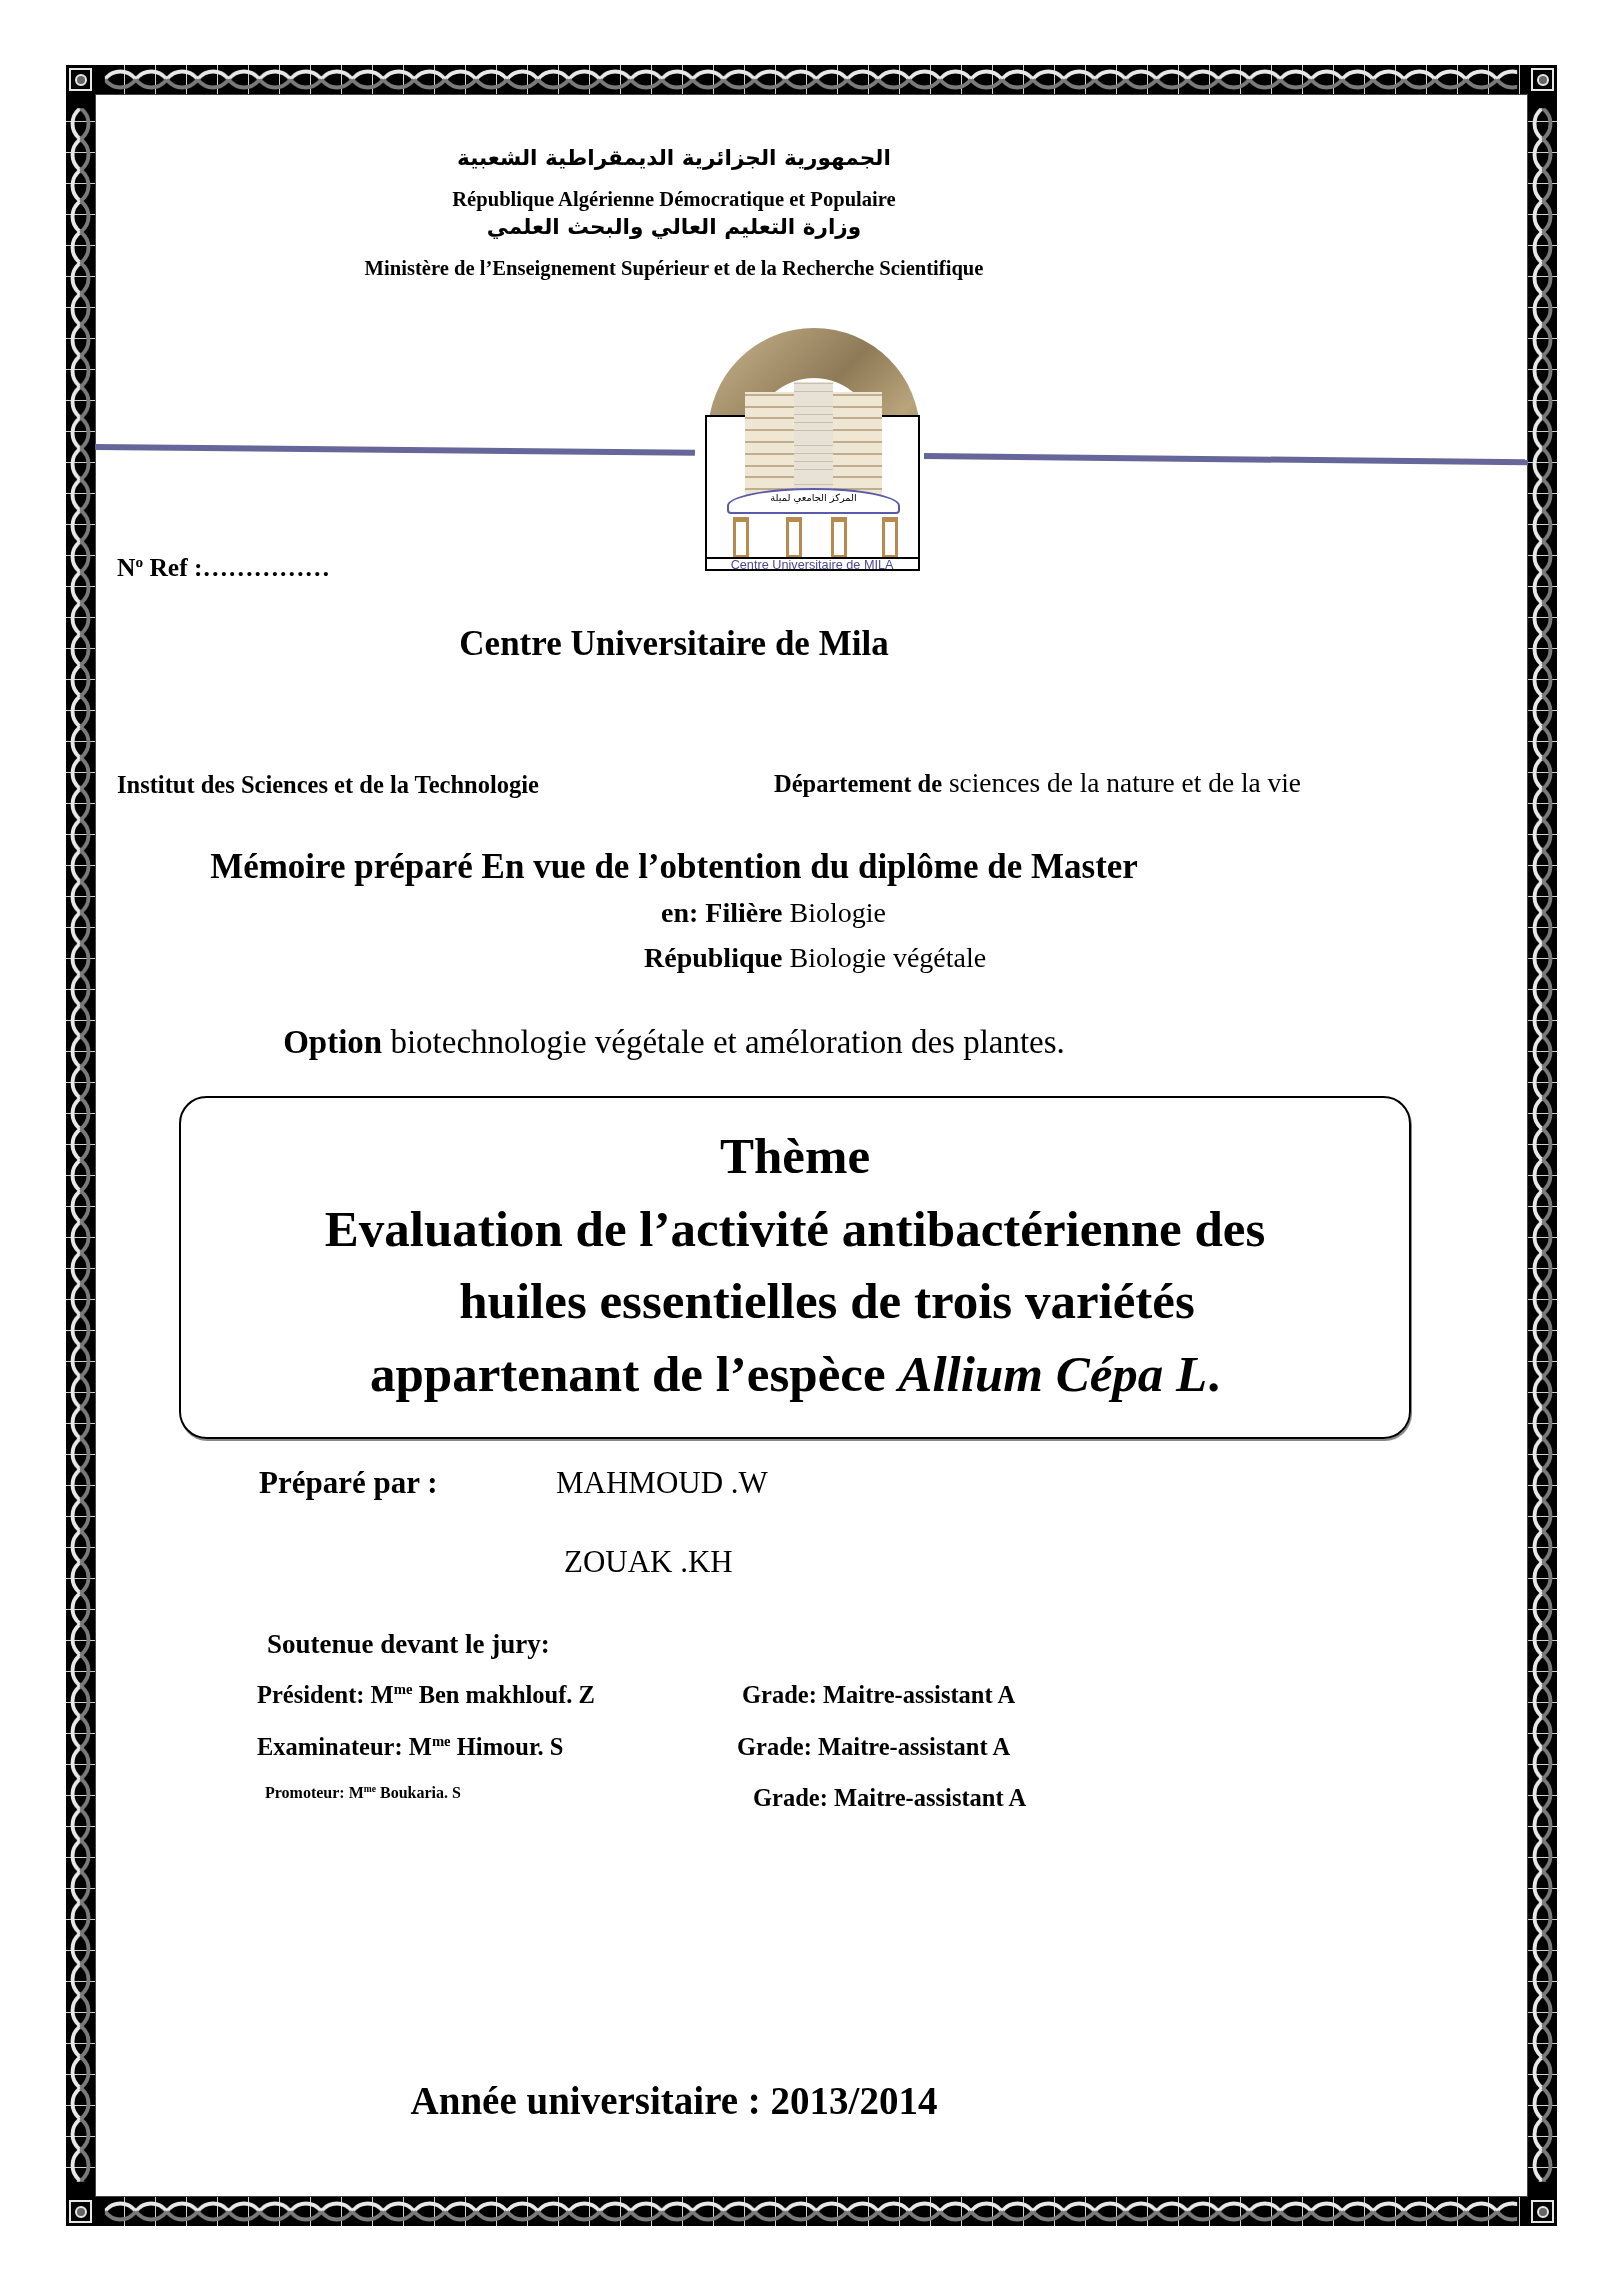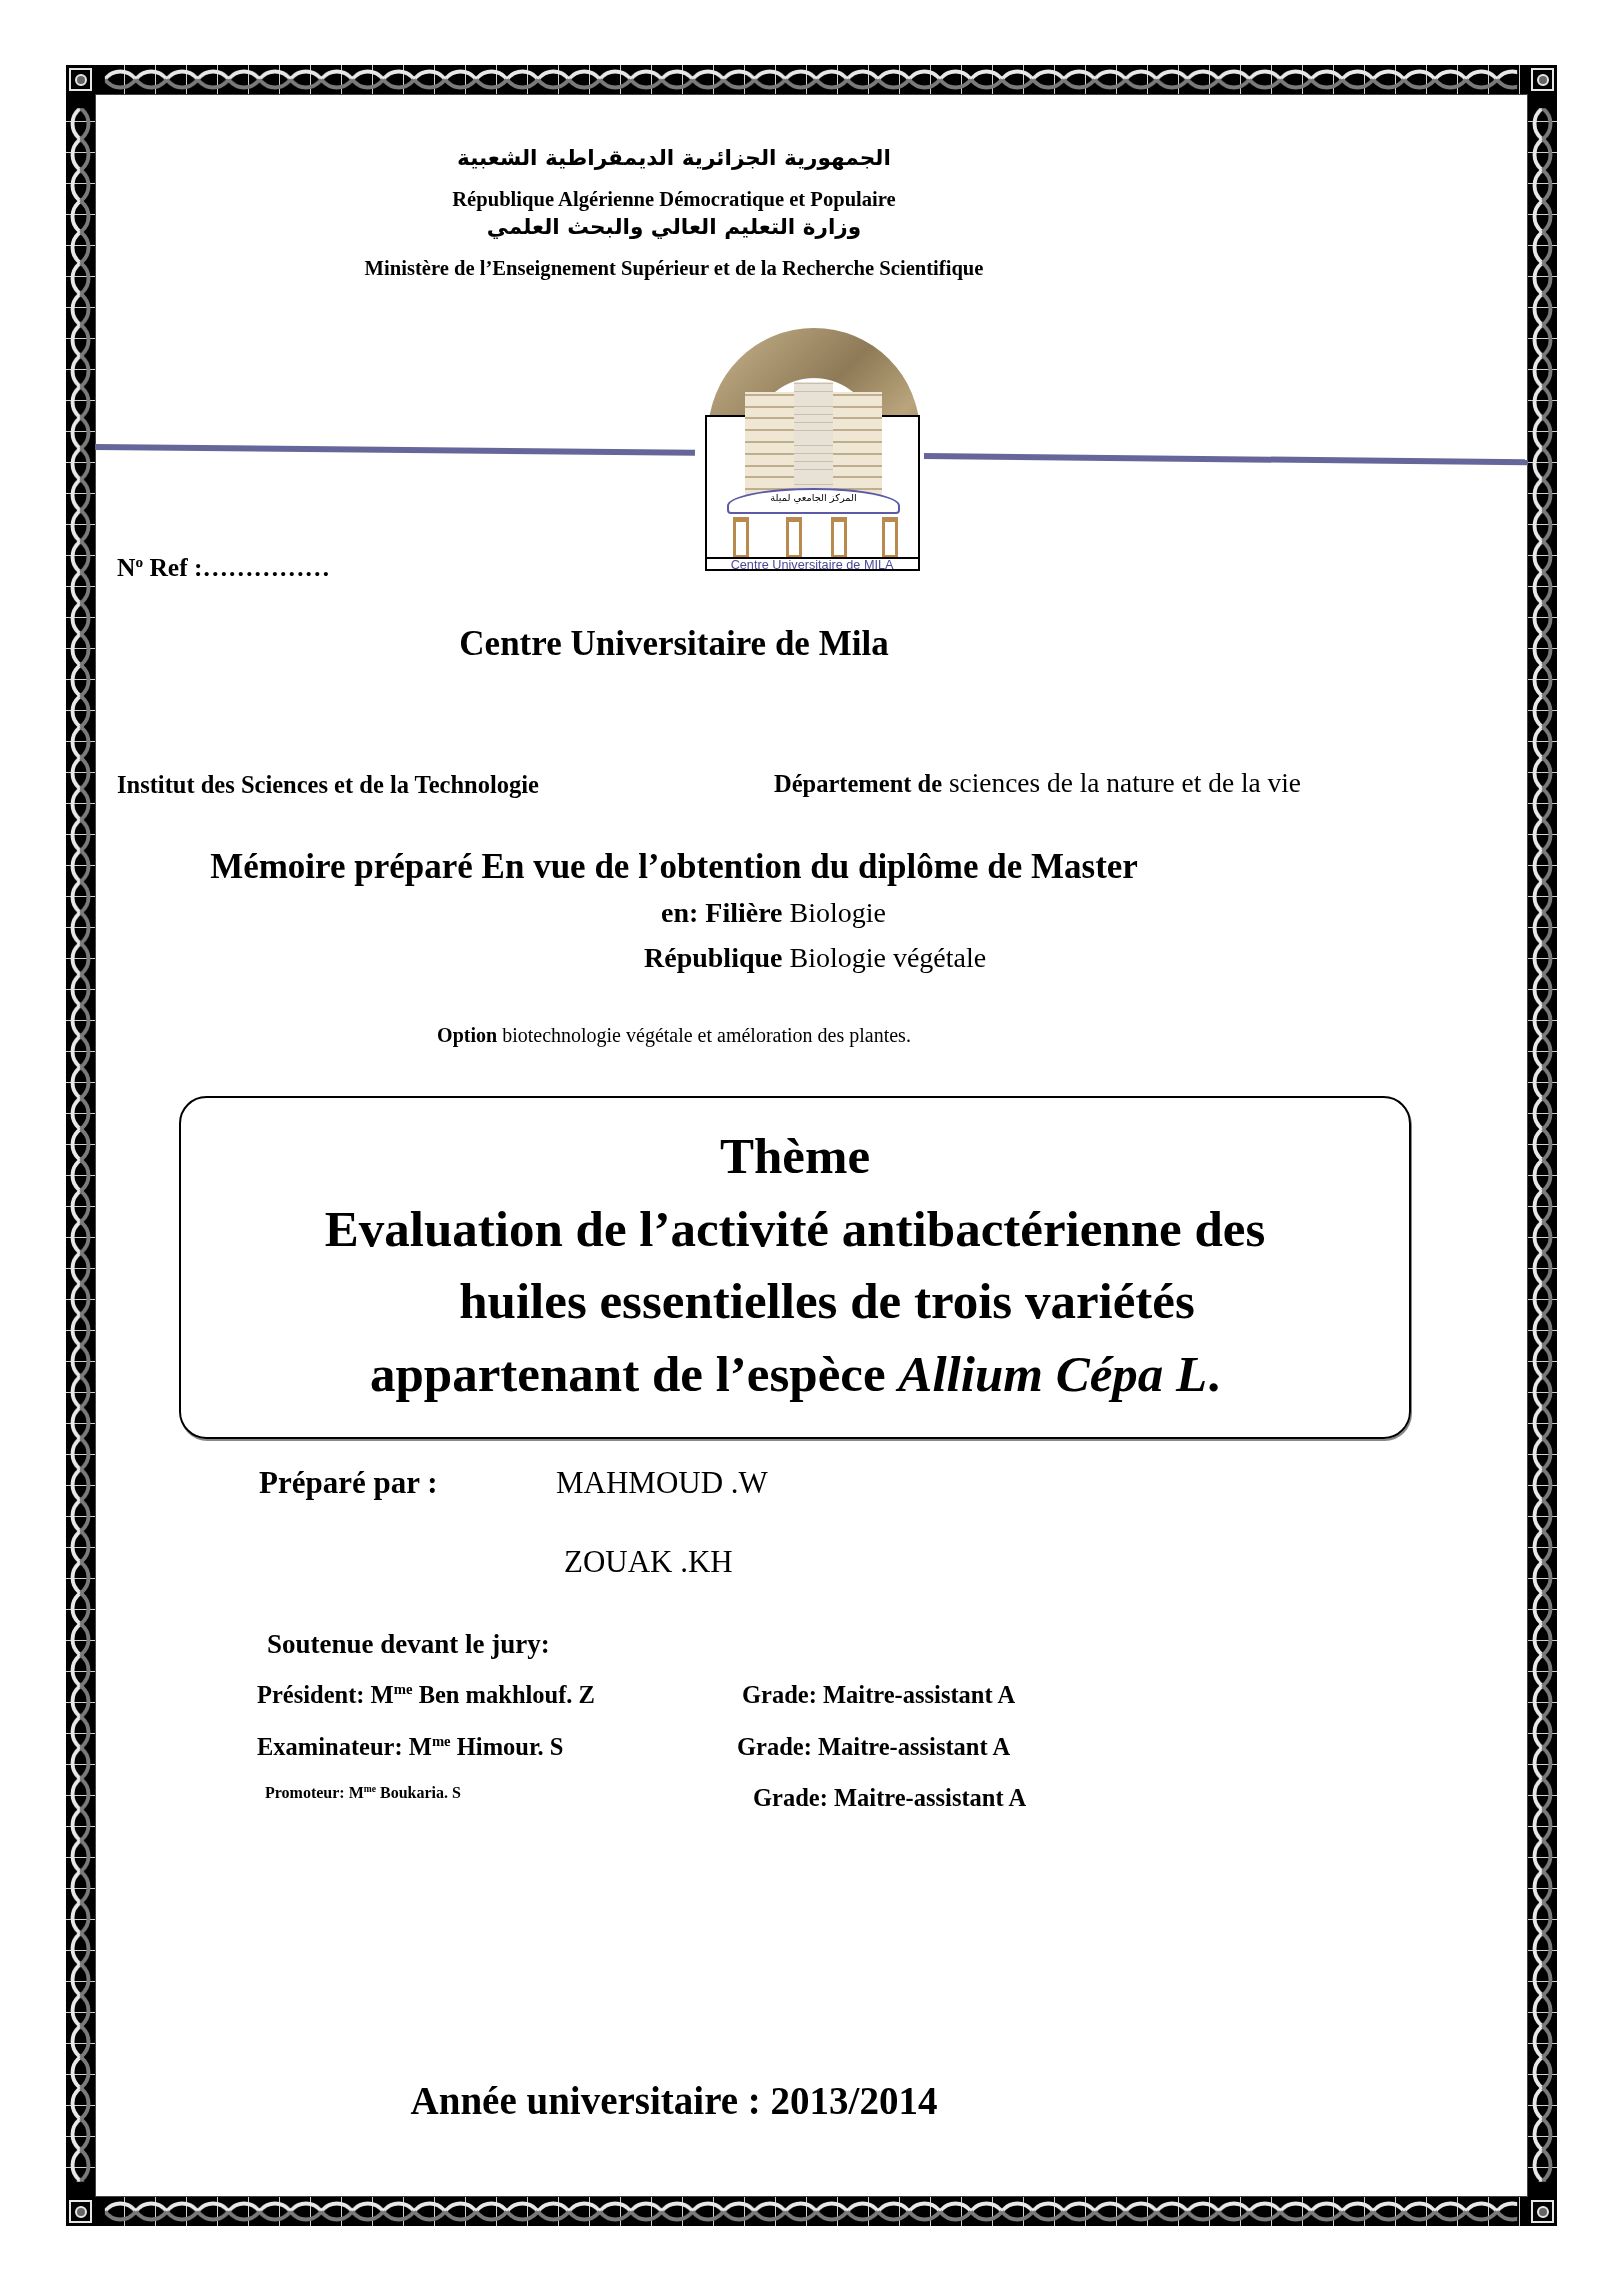--- a/index.html
+++ b/index.html
@@ -148,21 +148,21 @@
 <div class="t b" style="left:117px; top:518px; font-size:25.5px;margin-top:35px;"><span>N</span><sup>o</sup><span> Ref :……………</span></div>
 
 <div class="t center b" style="top:624px; font-size:35px;">Centre Universitaire de Mila</div>
 
 <div class="t b" style="left:117px; top:771px; font-size:24.5px;">Institut des Sciences et de la Technologie</div>
 <div class="t" style="left:774px; top:768px; font-size:27.4px;"><span class="b" style="font-size:24.5px;">Département  de</span><span> sciences de la nature et de la vie</span></div>
 
 <div class="t center b" style="top:847px; font-size:35px;">Mémoire préparé  En vue de l’obtention du diplôme de Master</div>
 <div class="t" style="left:661px; top:897px; font-size:28px;"><span class="b">en: Filière</span><span> Biologie</span></div>
 <div class="t" style="left:644px; top:942px; font-size:28px;"><span class="b">République</span><span>  Biologie végétale</span></div>
-<div class="t center" style="top:1024px; font-size:20px;"><span class="b">Option</span><span> biotechnologie végétale et améloration des plantes.</span></div>
+<div class="t center" style="top:1024px; font-size:33px;"><span class="b">Option</span><span> biotechnologie végétale et améloration des plantes.</span></div>
 
 <div class="theme-box">
   <div class="theme-line" style="top:29px;">Thème</div>
   <div class="theme-line" style="top:102px;">Evaluation de l’activité antibactérienne des</div>
   <div class="theme-line" style="top:174px;padding-left:32px;">huiles essentielles de trois variétés</div>
   <div class="theme-line" style="top:247px;"><span>appartenant  de l’espèce </span><span class="it">Allium Cépa L</span><span>.</span></div>
 </div>
 
 <div class="t b" style="left:259px; top:1465px; font-size:31px;">Préparé par :</div>
 <div class="t" style="left:556px; top:1465px; font-size:31px;font-family:Liberation Serif, serif;">MAHMOUD .W</div>

